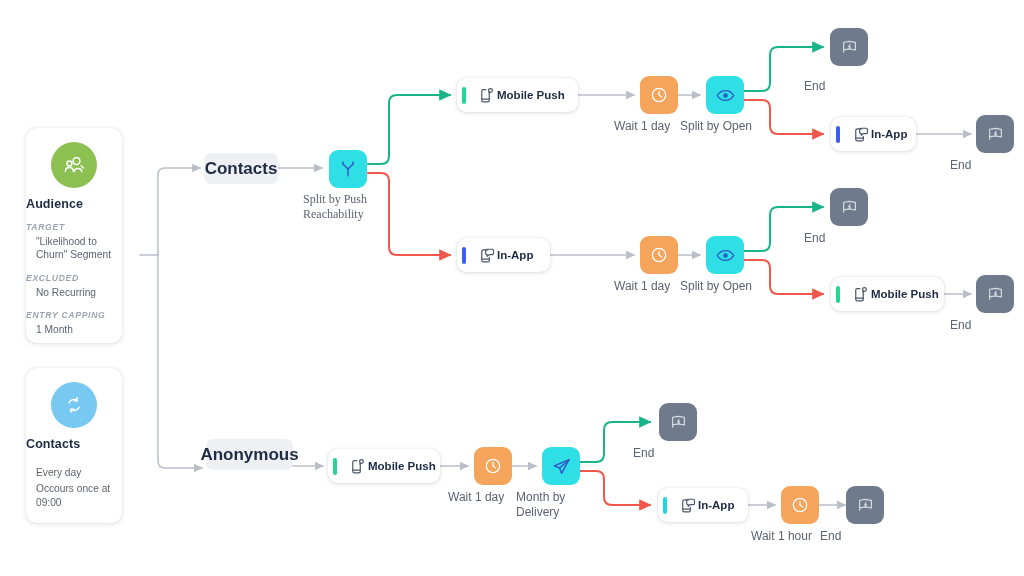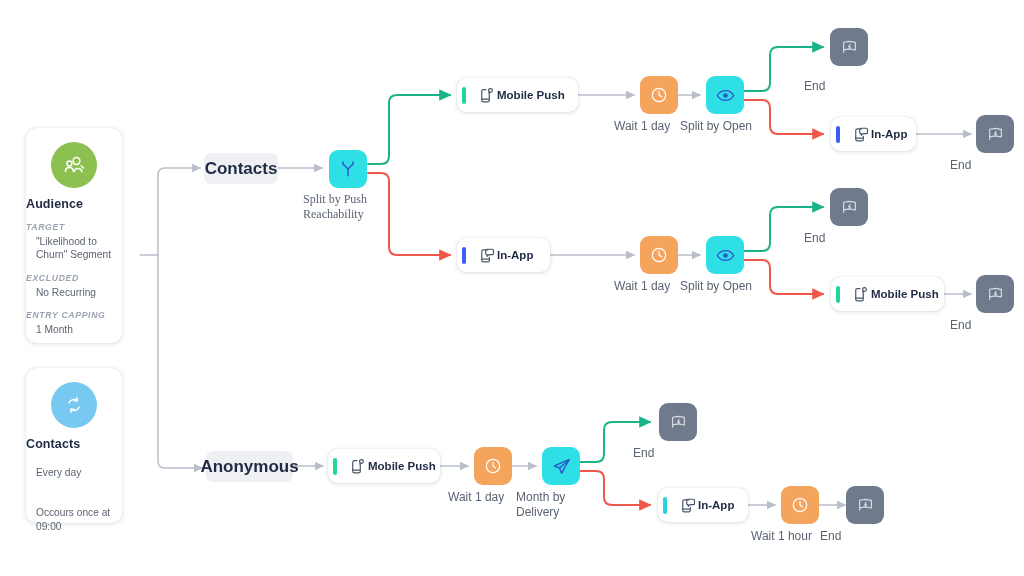--- a/index.html
+++ b/index.html
@@ -240,28 +240,28 @@
     <div class="info-icon" style="background:#77c9f2;">
       <svg width="22" height="22" viewBox="0 0 24 24" fill="none" stroke="#ffffff" stroke-width="1.6" stroke-linecap="round" stroke-linejoin="round">
         <path d="M6.5 9.5a6 6 0 0 1 9.2-2.2"></path>
         <path d="M17.5 14.5a6 6 0 0 1-9.2 2.2"></path>
         <path d="M15.2 4.2v3.3h-3.3"></path>
         <path d="M8.8 19.8v-3.3h3.3"></path>
       </svg>
     </div>
     <div class="info-title">Contacts</div>
     <div class="info-val" style="margin-top:15px;">Every day</div>
-    <div class="info-val" style="margin-top:27px; white-space:pre-line;">Occours once at
+    <div class="info-val" style="margin-top:3px; white-space:pre-line;">Occours once at
 09:00</div>
   </div>
 
   <div class="pill" style="left:204px; top:153px; width:74px; height:31px;">
     <span>Contacts</span>
   </div>
-  <div class="pill" style="left:206px; top:451px; width:87px; height:31px;">
+  <div class="pill" style="left:206px; top:439px; width:87px; height:31px;">
     <span>Anonymous</span>
   </div>
 
   <div class="sq sq-split" style="left:329px; top:150px;">
     <svg width="20" height="20" viewBox="0 0 24 24" fill="none" stroke="#2f56c9" stroke-width="1.7" stroke-linecap="round" stroke-linejoin="round">
       <path d="M12 20 V12"></path>
       <path d="M12 12 L6 6"></path>
       <path d="M12 12 L18 6"></path>
       <path d="M6 6 V3.6"></path>
       <path d="M18 6 V3.6"></path>

